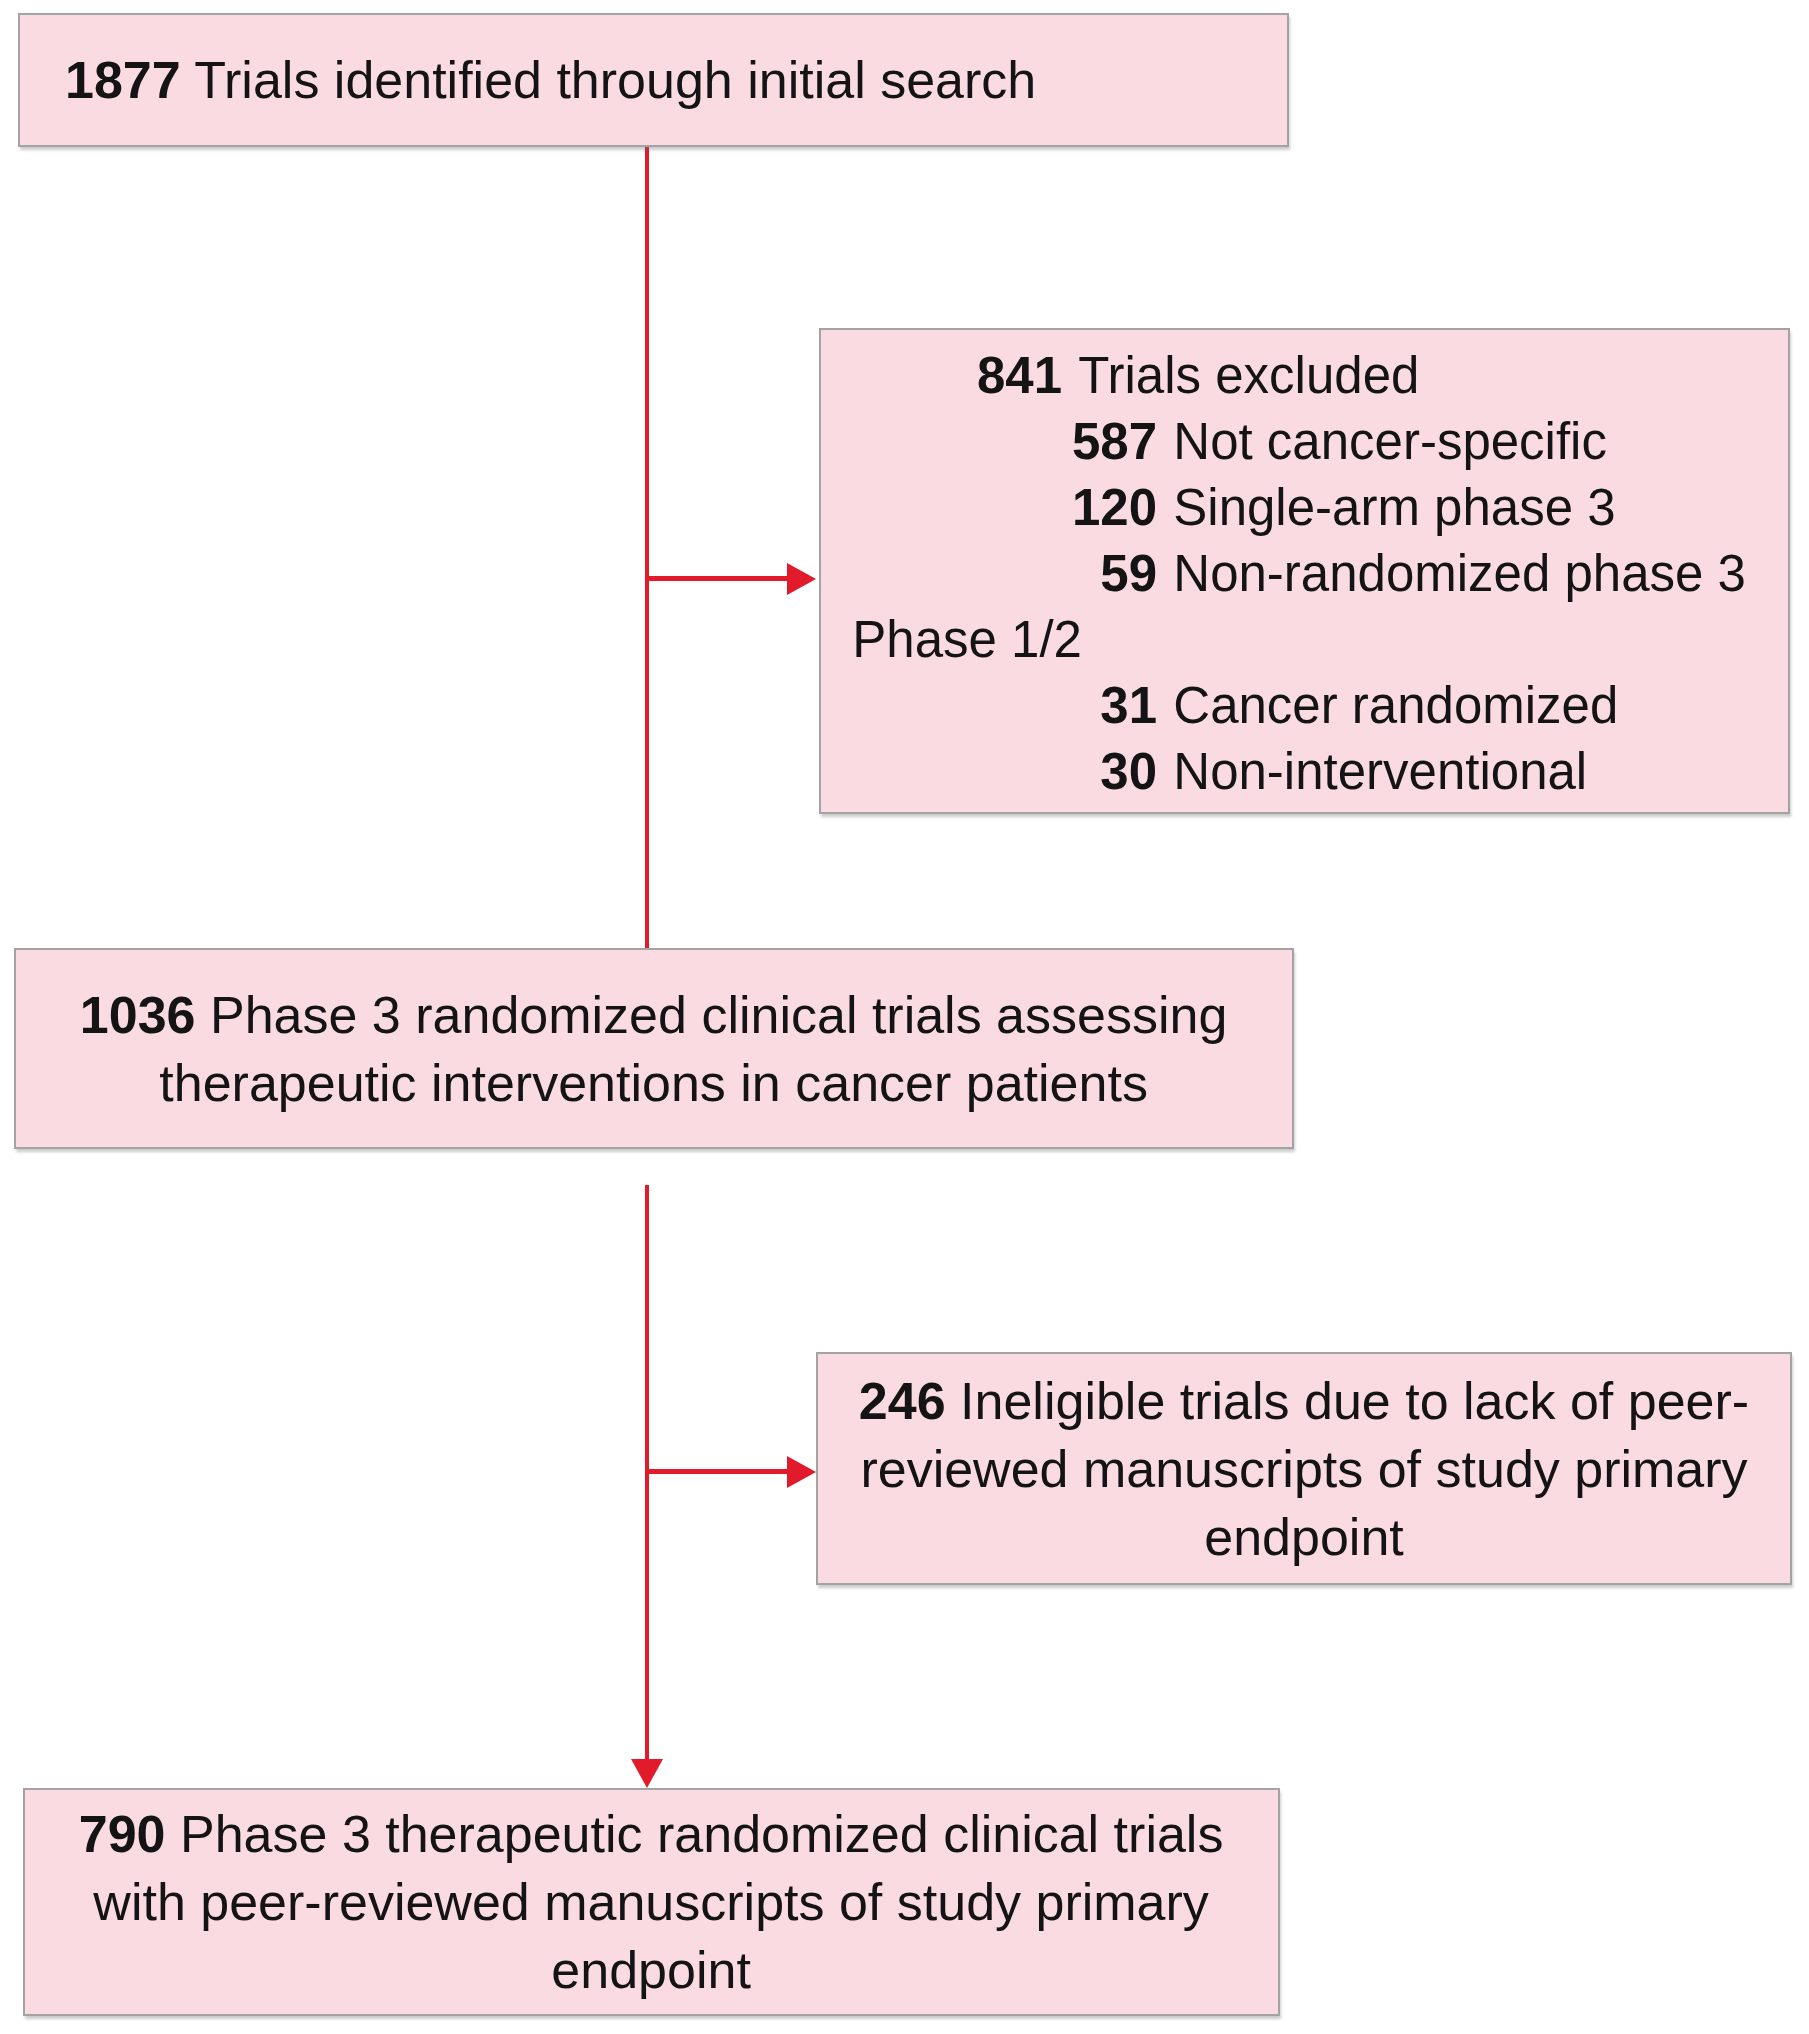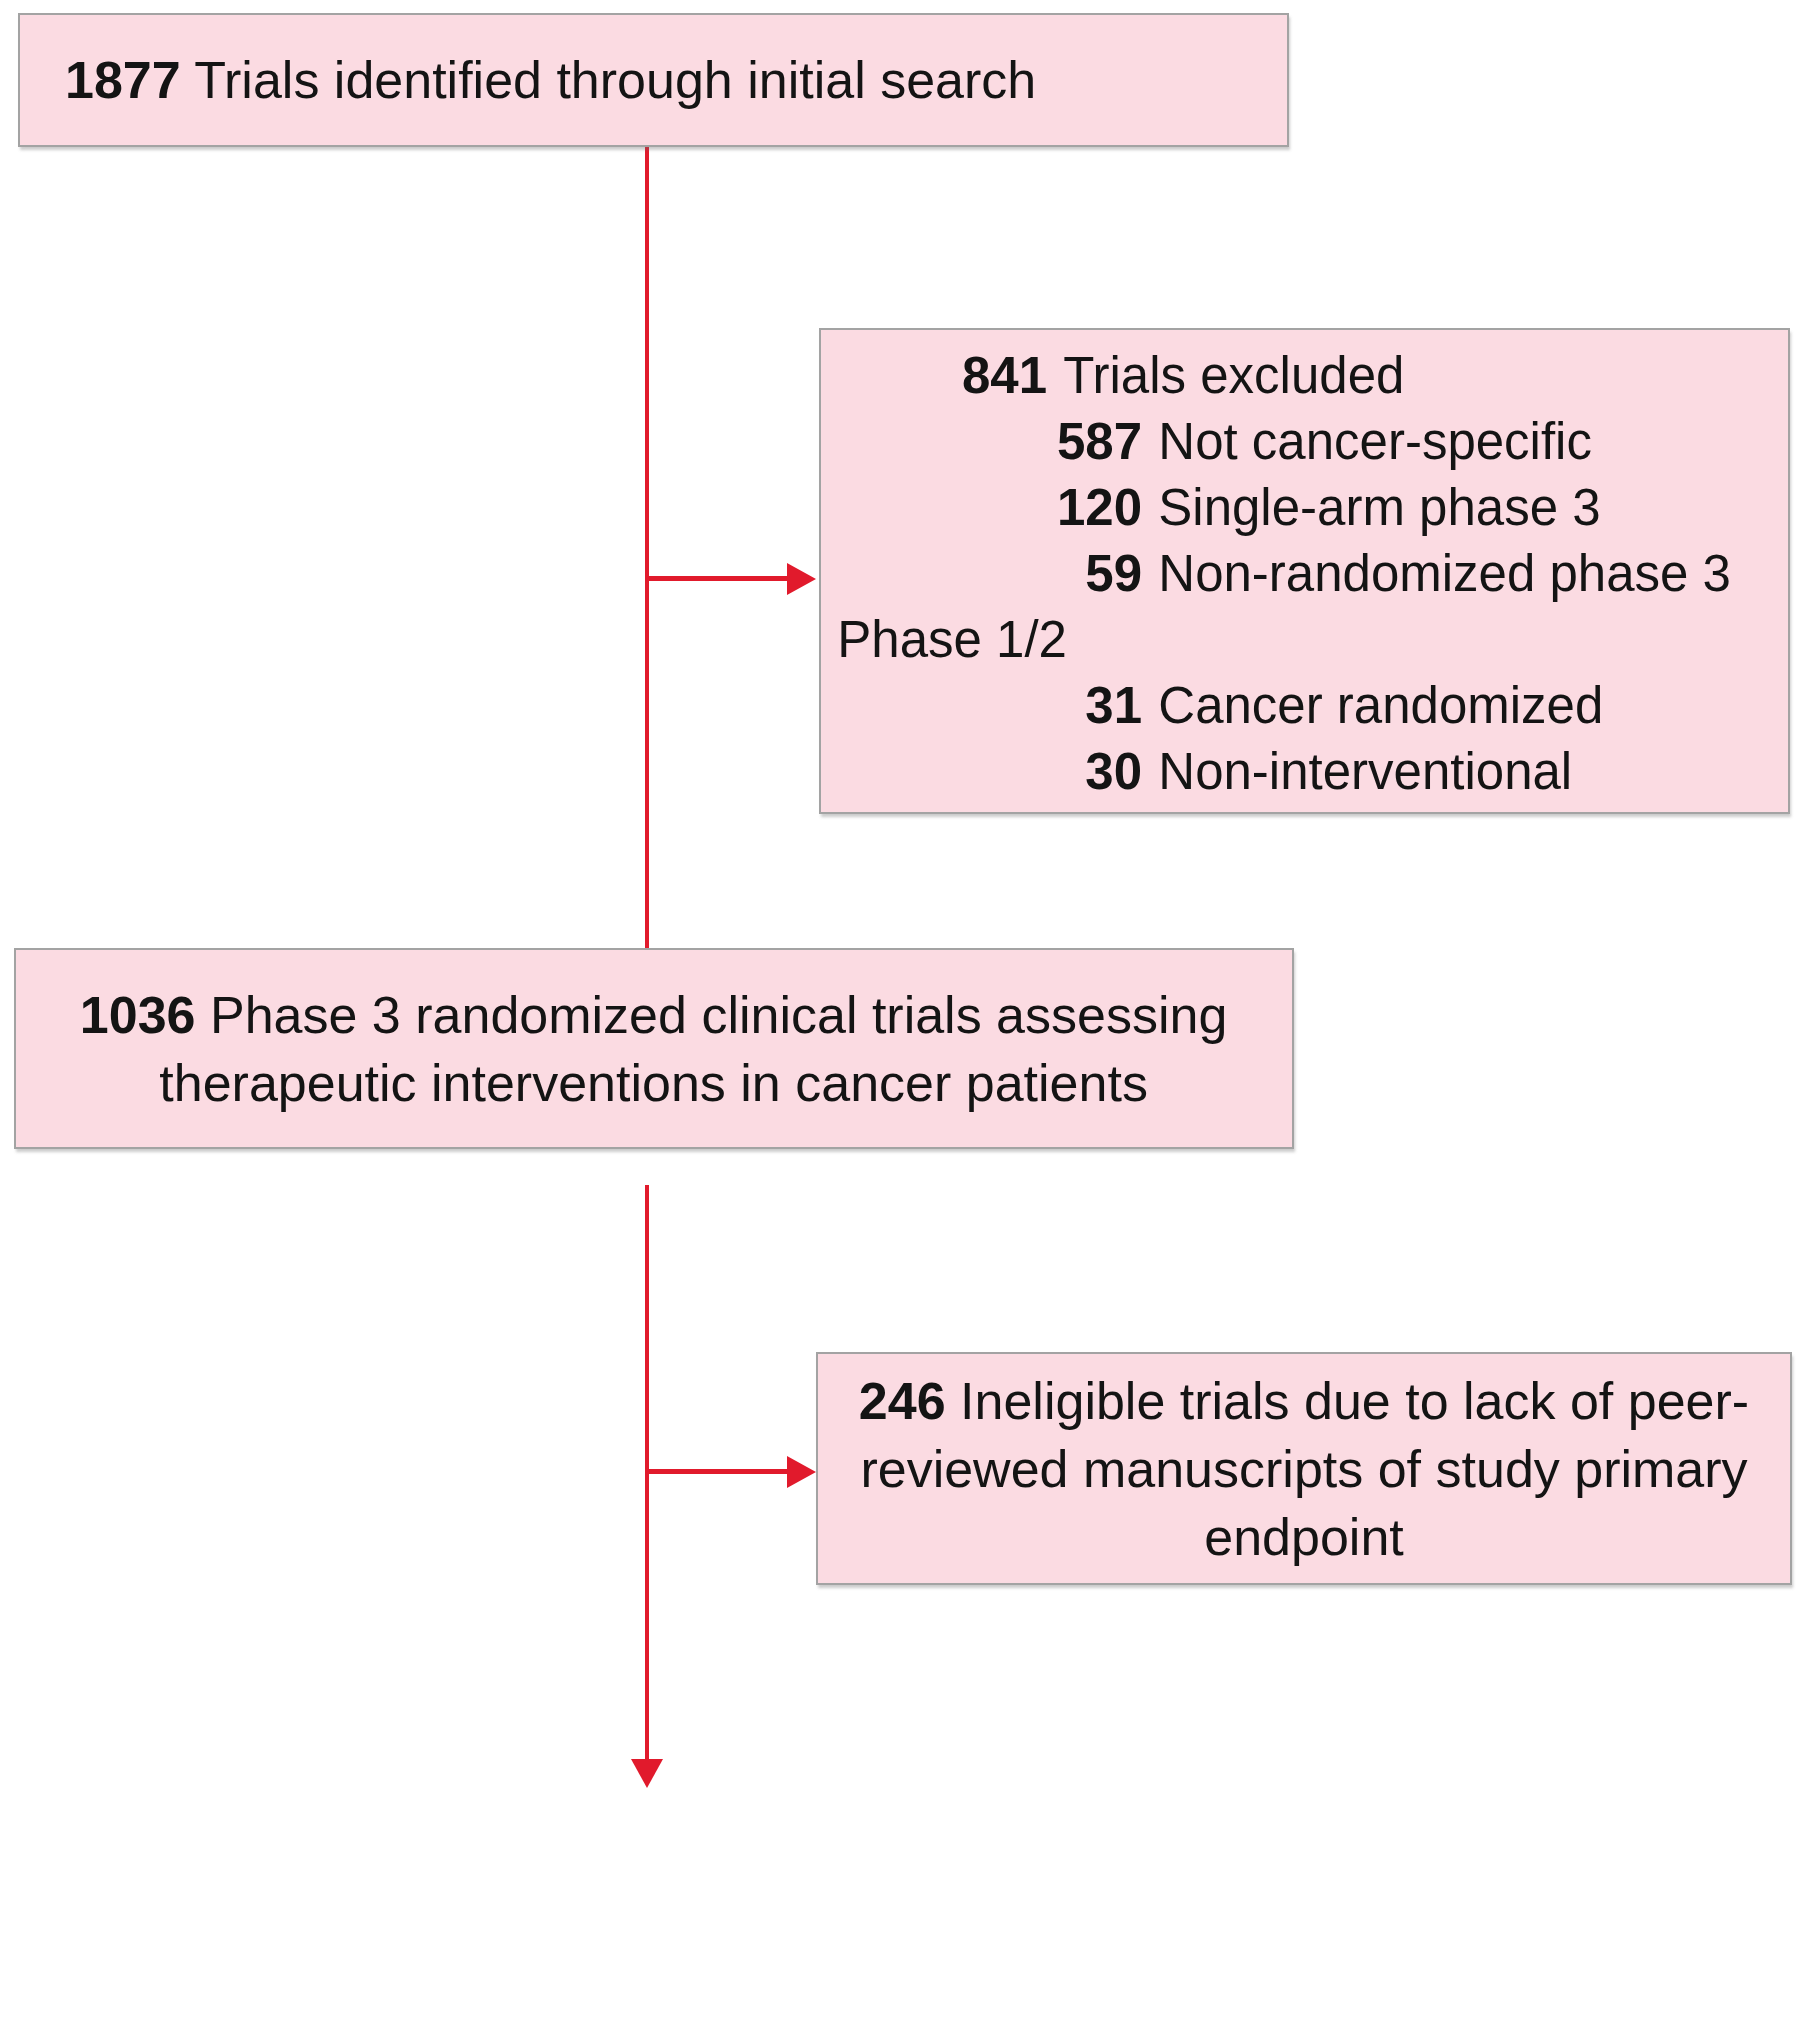--- a/index.html
+++ b/index.html
@@ -30,21 +30,21 @@
     text-align: center;
     font-size: 52px;
     line-height: 68px;
   }
   .num { font-weight: 700; }
   
   .box-initial   { left: 18px;  top: 12.7px;   width: 1271px; height: 134px; padding: 0 45px; }
   
   .box-excluded  { left: 819px; top: 328px;  width: 971px; height: 486px;
                    font-size: 51px; line-height: 66px; padding-top: 12.7px; }
-  .excl-row { display: flex; }
+  .excl-row { display: flex; margin-left: 15px; }
   .excl-num { font-weight: 700; text-align: right; flex: 0 0 321px; }
   .excl-row.header .excl-num { flex: 0 0 226px; }
   .excl-label { padding-left: 16.3px; white-space: nowrap; }
   
   .box-eligible  { left: 13.6px;  top: 948px; width: 1280px; height: 201px; padding: 0 45px; }
   
   .box-ineligible{ left: 816px; top: 1352px; width: 976px; height: 233px; padding: 0 36px; }
   
   .box-final     { left: 22.6px;  top: 1788px; width: 1257px; height: 228px; padding: 0 36px; }
   
@@ -140,15 +140,21 @@
     </div>
   </div>
 
   <div class="fbox centerbox box-ineligible">
     <div>
       <span class="num">246</span>
       <span>Ineligible trials due to lack of peer-reviewed manuscripts of study primary endpoint</span>
     </div>
   </div>
 
+  <div class="fbox centerbox box-final">
+    <div>
+      <span class="num">790</span>
+      <span>Phase 3 therapeutic randomized clinical trials with peer-reviewed manuscripts of study primary endpoint</span>
+    </div>
+  </div>
 
 </div>
 
 
 </body></html>

